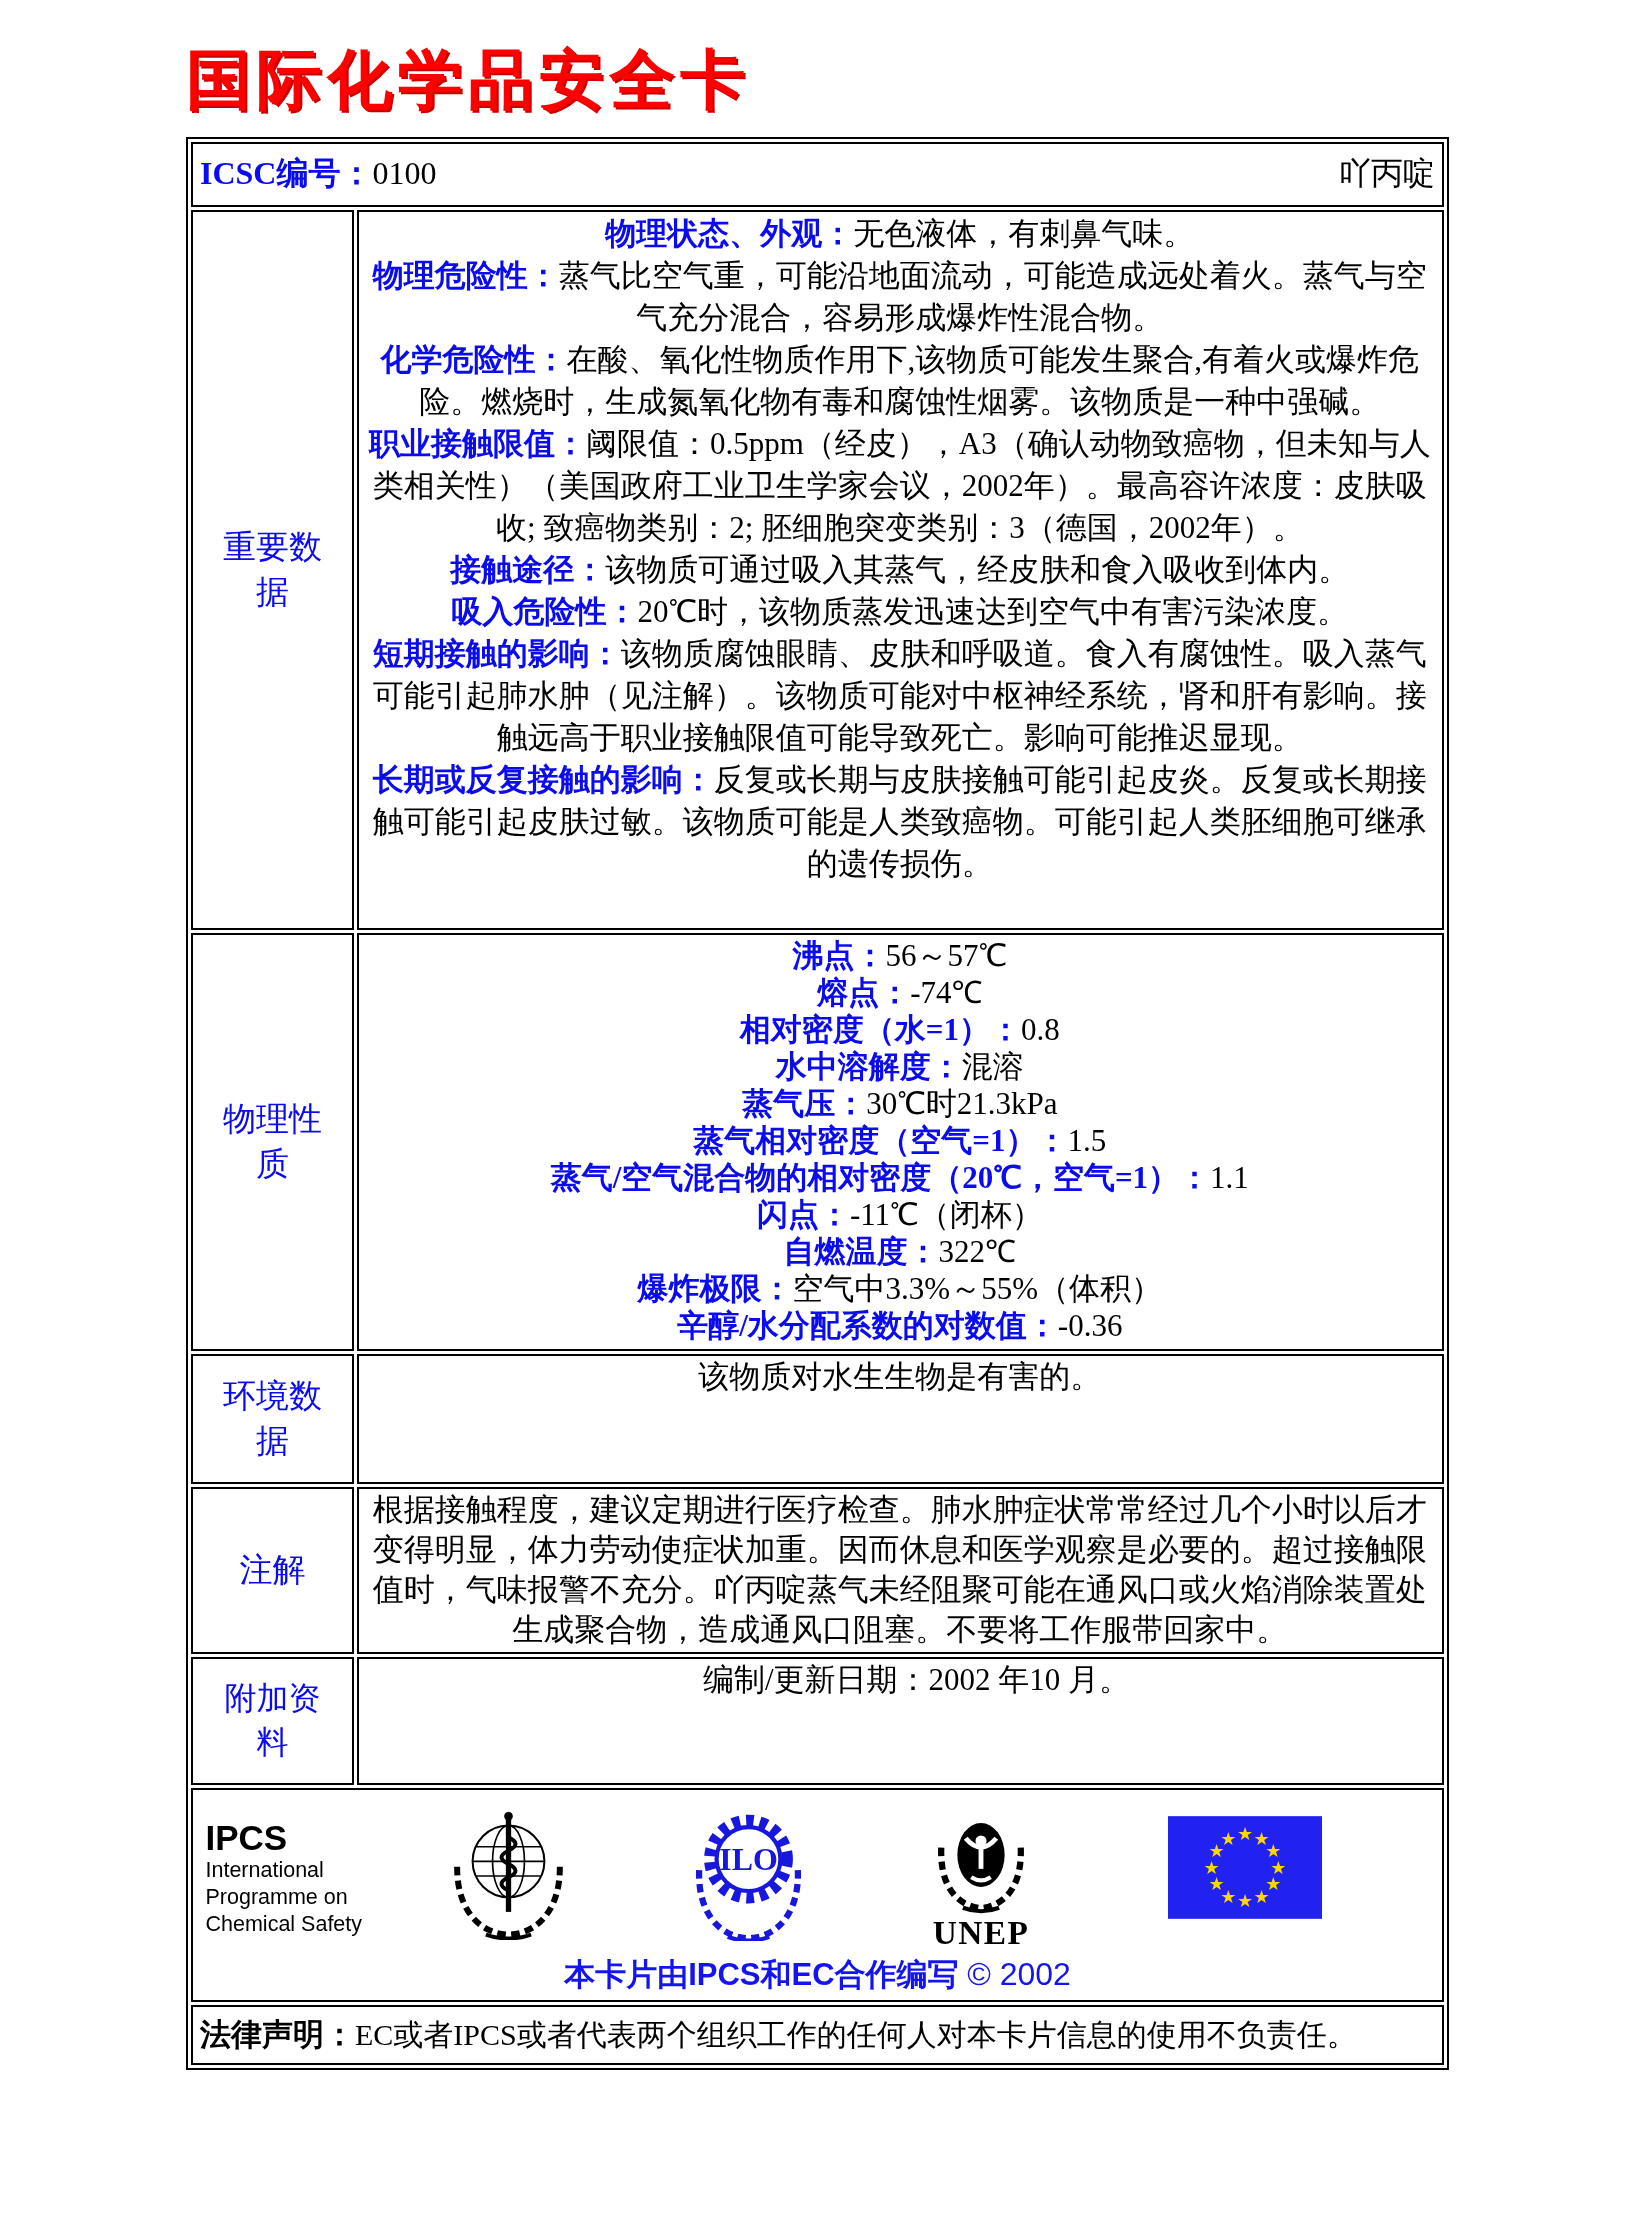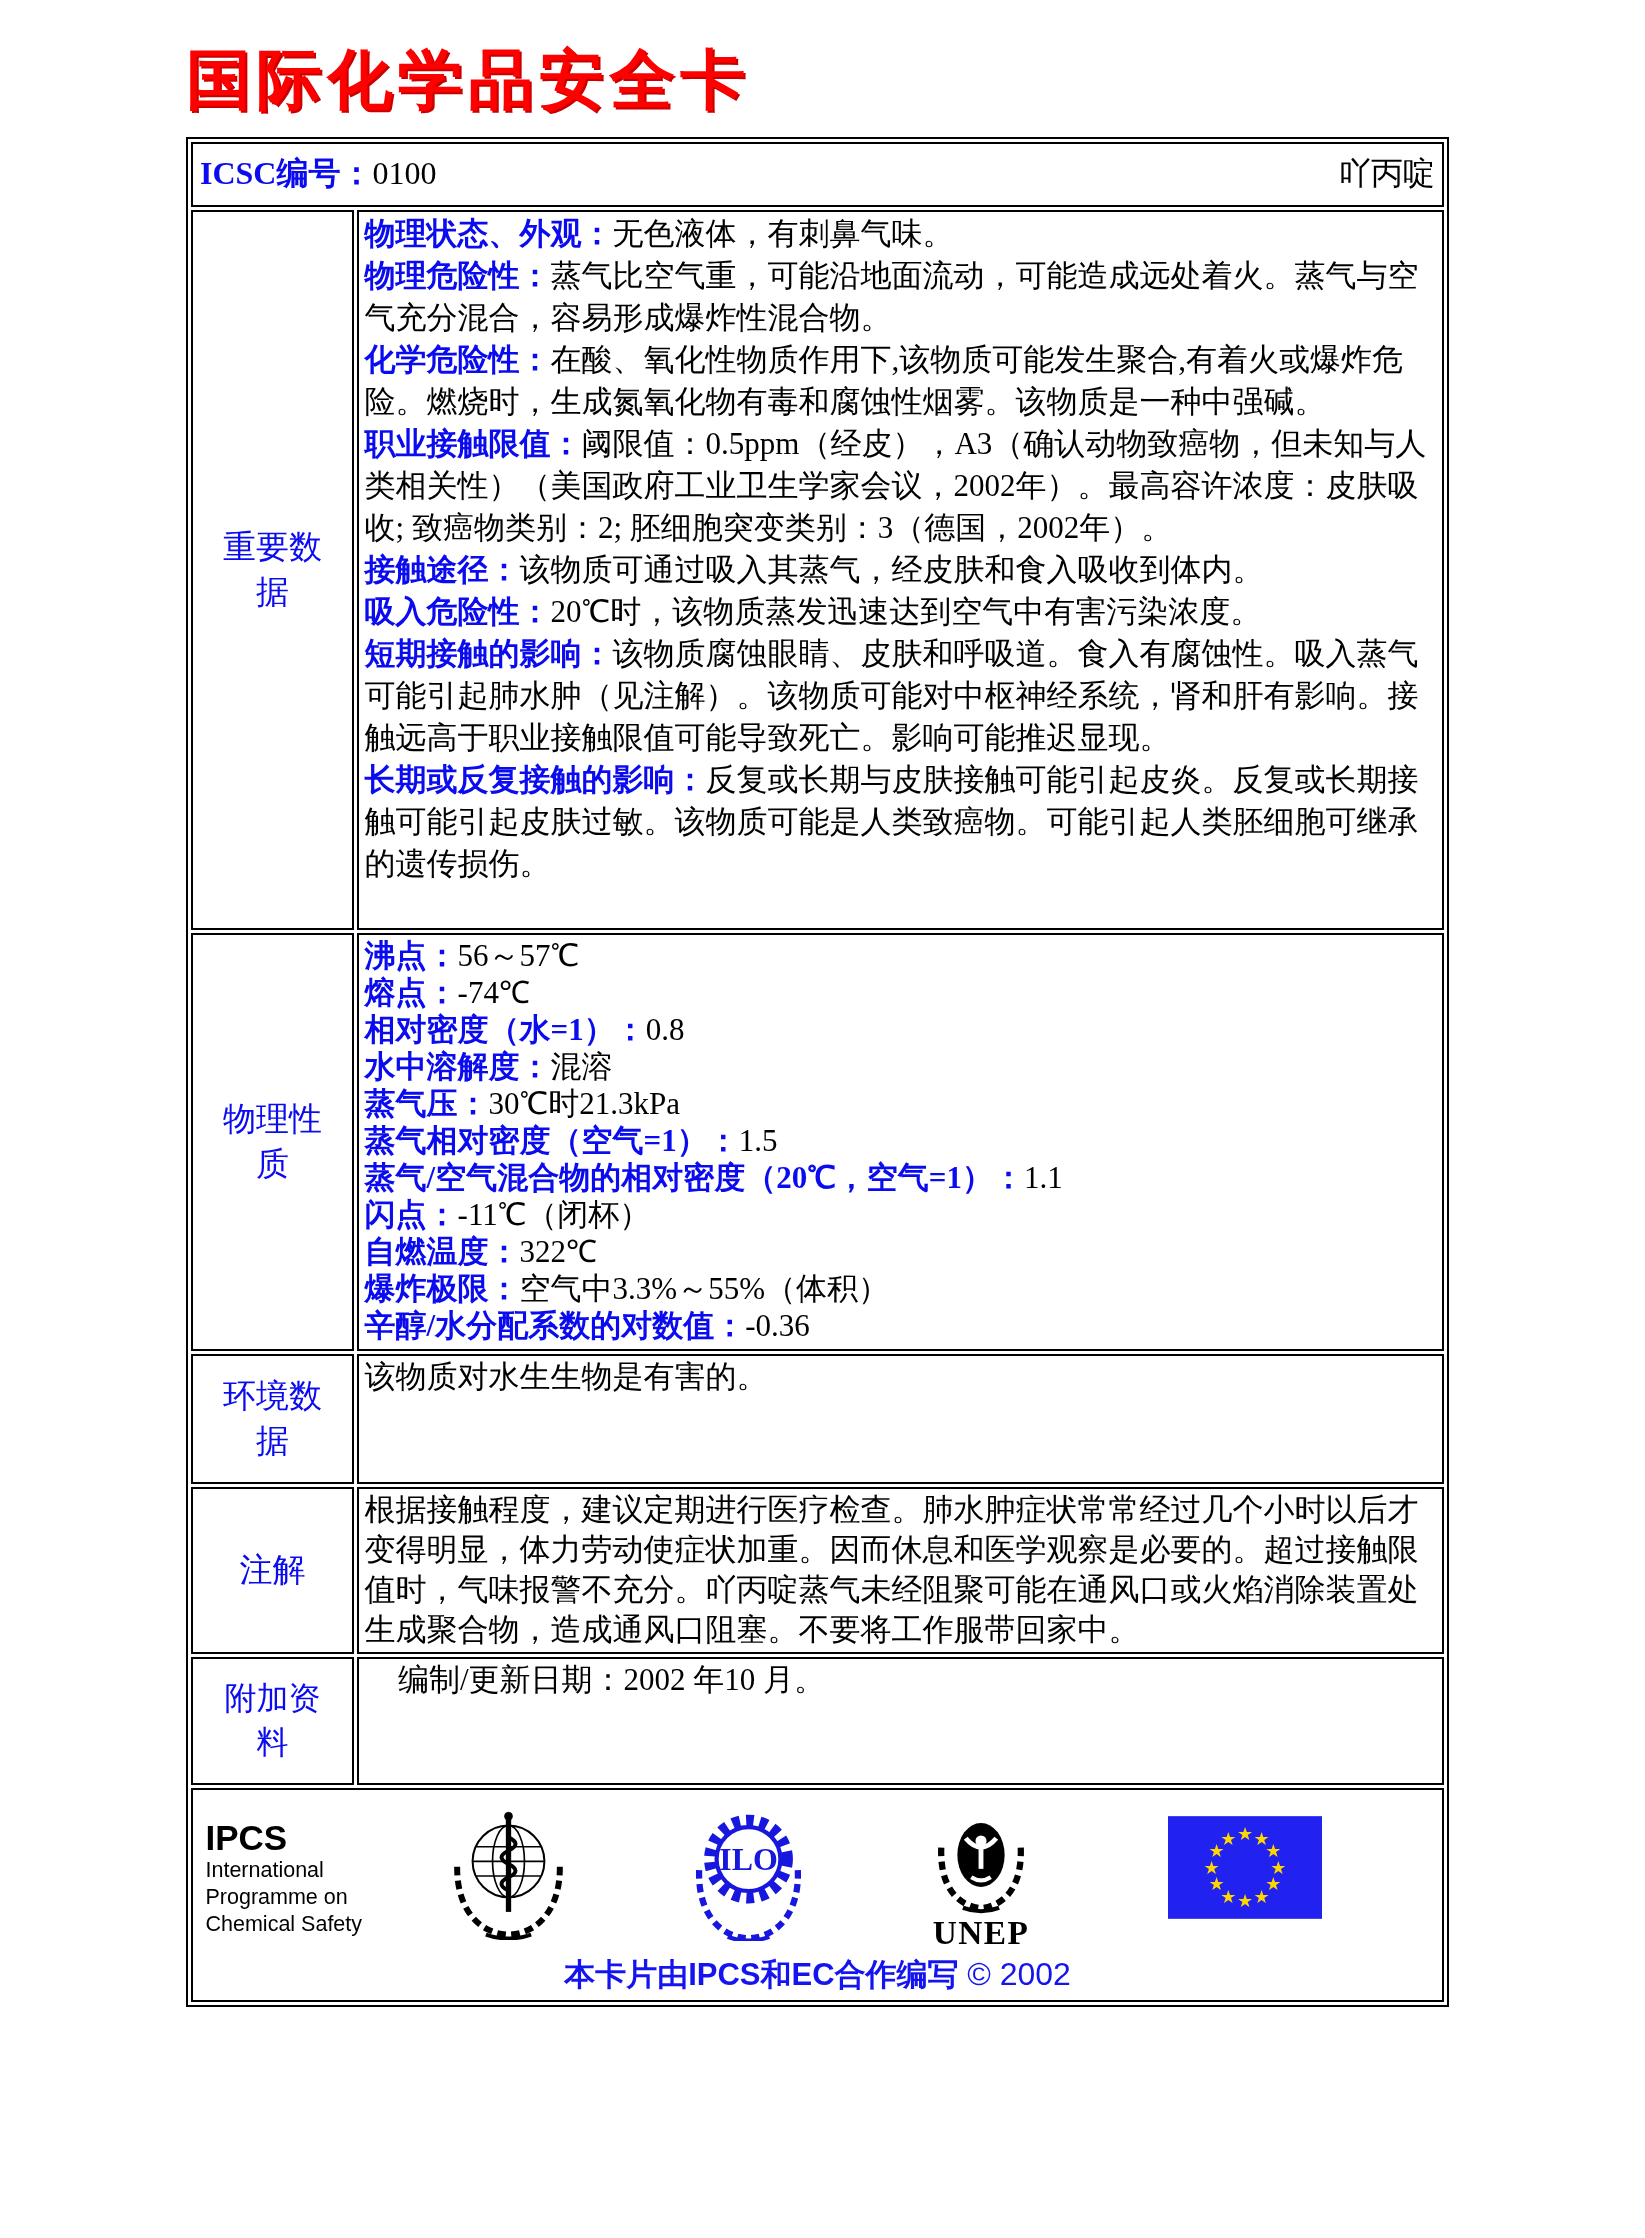--- a/index.html
+++ b/index.html
@@ -19,21 +19,21 @@
   col.c-label{width:163px;}
   .header-cell{height:61px;font-size:32px;padding:0 7px;vertical-align:middle;}
   .header-cell .chem{float:right;font-family:"Liberation Serif",serif;color:#000;}
   .k{color:#0b0bef;font-family:Liberation Serif, serif;font-weight:bold;margin-top:48px;}
   .label-cell{
     text-align:center;vertical-align:middle;
     color:#0b0bef;font-family:"Liberation Sans",sans-serif;
     font-size:33px;font-weight:normal;padding:18px;
   }
   .content-cell{padding:1.4px 7px 1.4px 5.6px;font-size:31px;color:#000;}
-  .content-cell p{margin:0;}
+  .content-cell p{margin:0;text-align:center;}
   .r-important .content-cell{height:714px;line-height:42px;}
   .r-physical .content-cell{height:411px;line-height:37px;}
   .r-env .content-cell{height:111px;line-height:40px;}
   .r-notes .content-cell{height:153px;line-height:40px;}
   .r-addl .content-cell{height:40px;line-height:39px;padding-left:39px;}
   .r-addl .label-cell{font-size:32px;}
   .logos-cell{height:186px;position:relative;padding:12px;}
   .ipcs-block{position:absolute;left:12.5px;top:29px;font-family:"Liberation Sans",sans-serif;color:#000;}
   .ipcs-title{font-size:35px;font-weight:bold;line-height:38px;margin:0;}
   .ipcs-line{font-size:21.5px;line-height:27px;margin:0;}
@@ -194,15 +194,20 @@
         </g>
       </svg>
 
       <div class="caption">
         <span>本卡片由IPCS和EC合作编写</span>
         <span class="copyright">© 2002</span>
       </div>
     </td>
   </tr>
 
+  <tr class="r-legal">
+    <td class="legal-cell" colspan="2">
+      <span class="k">法律声明：</span><span>EC或者IPCS或者代表两个组织工作的任何人对本卡片信息的使用不负责任。</span>
+    </td>
+  </tr>
 </tbody>
   </table>
 
 
 </body></html>

